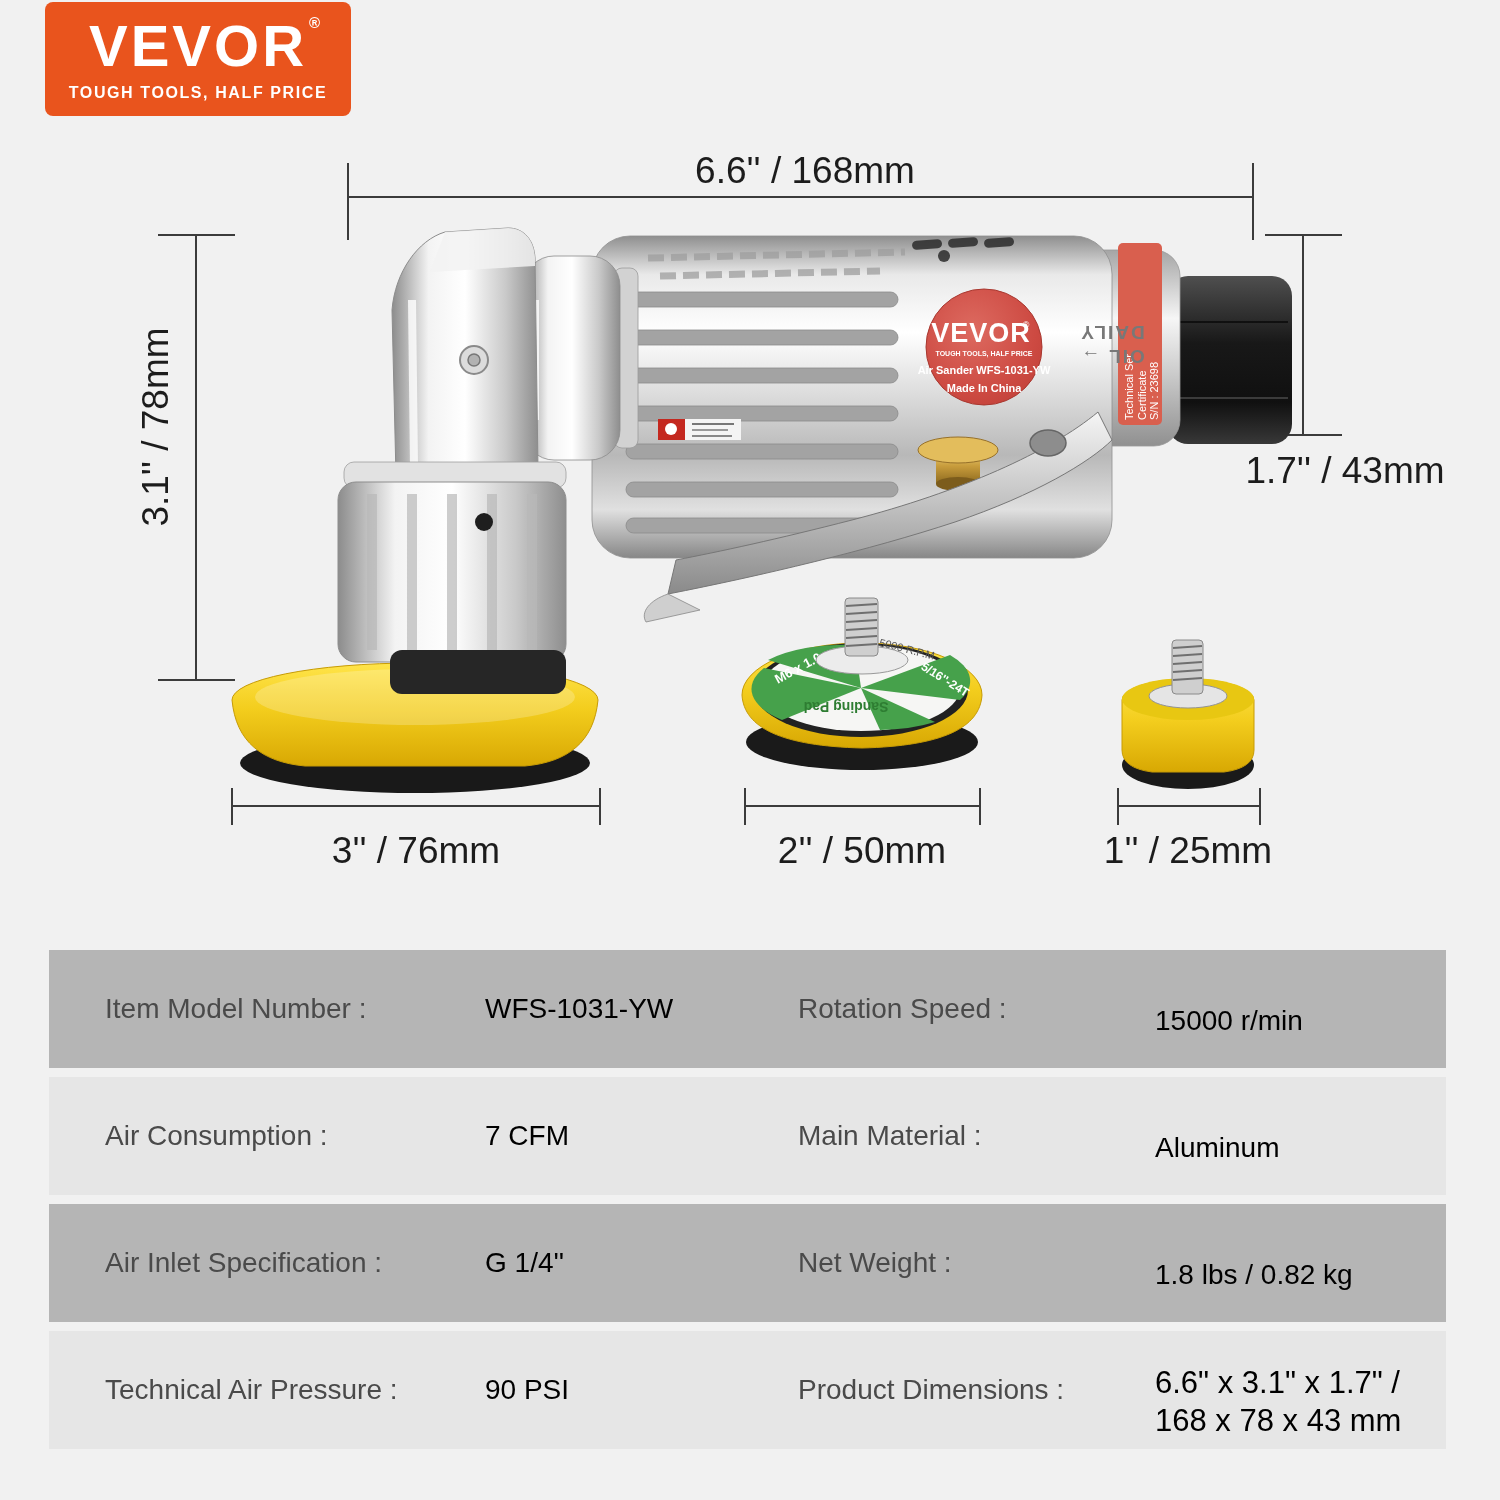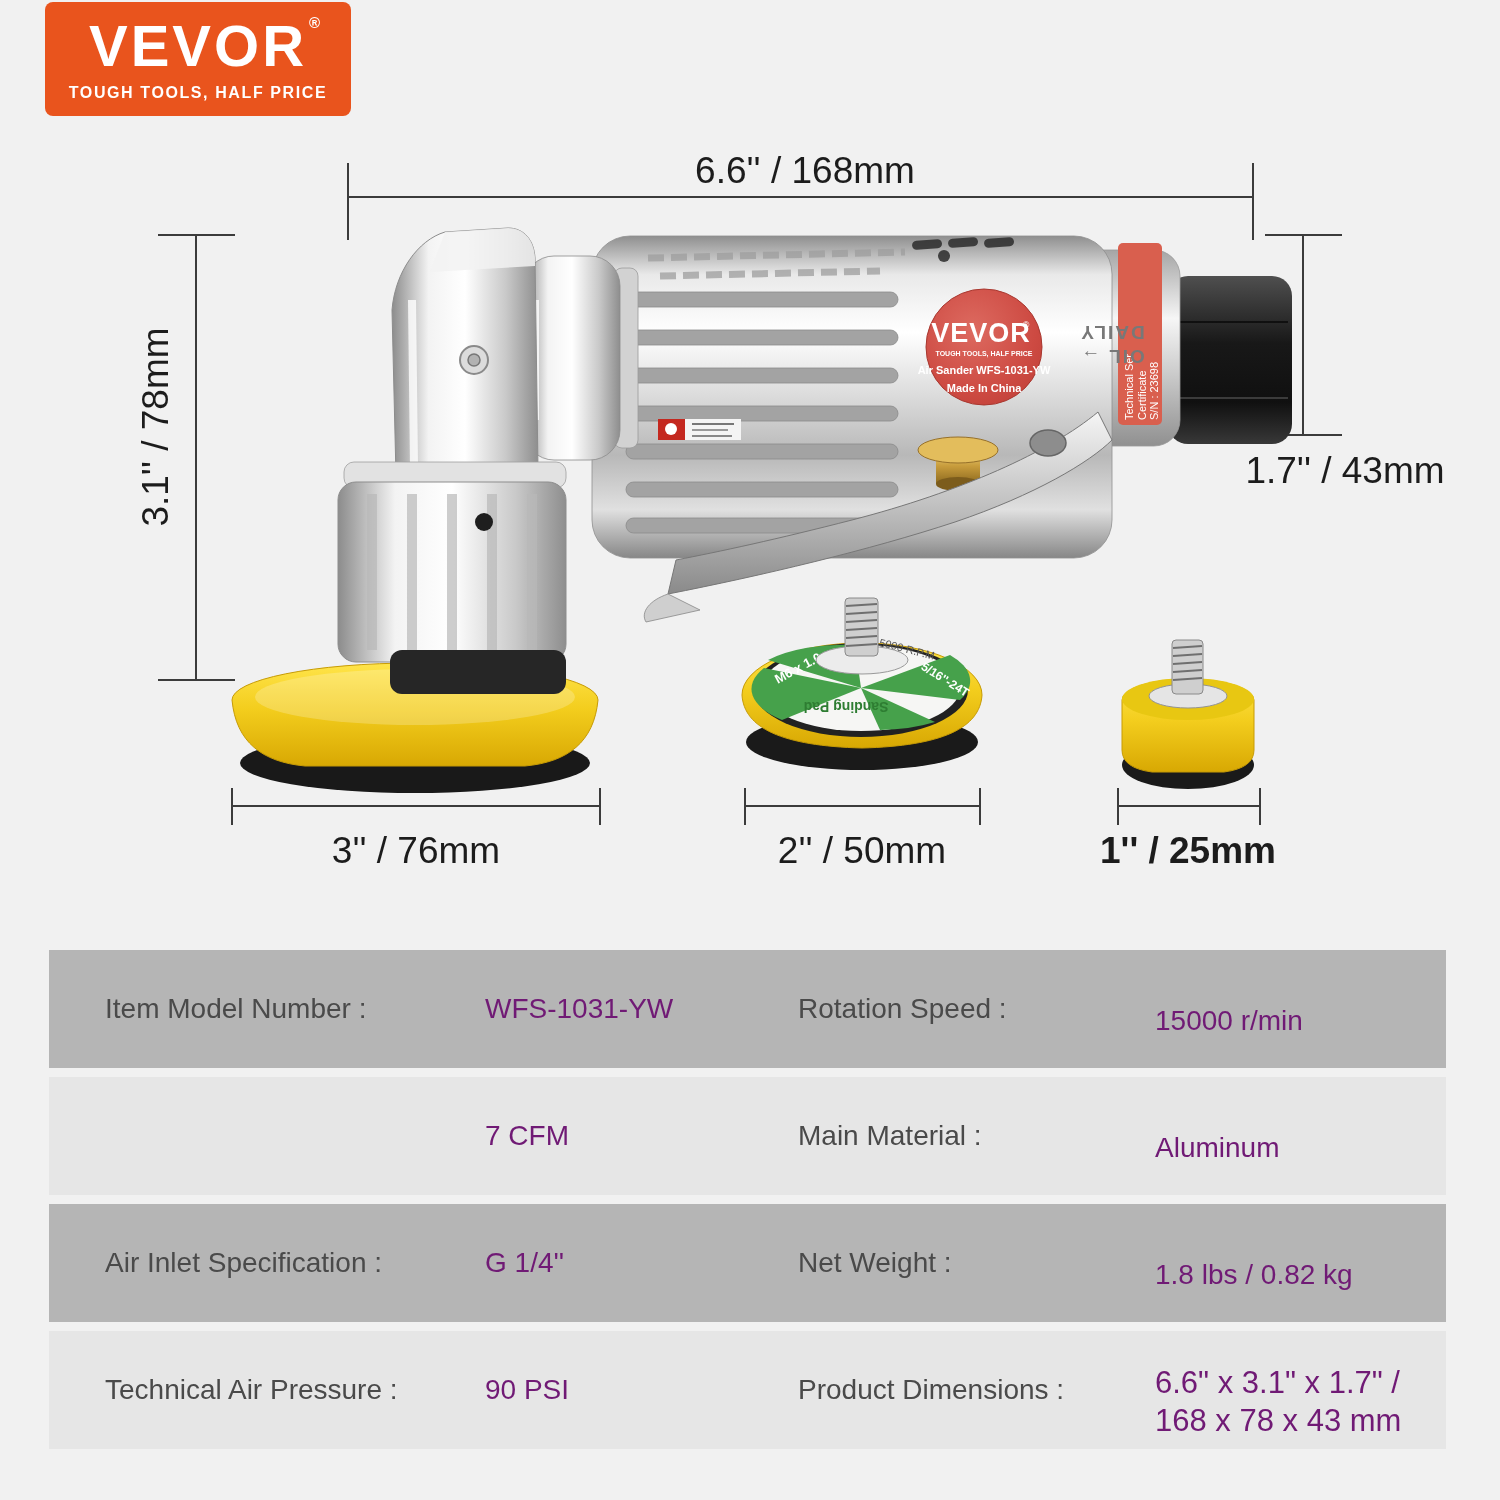--- a/index.html
+++ b/index.html
@@ -25,21 +25,21 @@
   .dim.rot{transform:rotate(-90deg);}
   
   #art{position:absolute;left:0;top:0;}
   
   .spec-table{position:absolute;left:49px;top:950px;width:1397px;}
   .spec-row{position:relative;height:118px;margin-bottom:9px;}
   .spec-row.dark{background:#b5b5b5;}
   .spec-row.light{background:#e6e6e6;}
   .cell{position:absolute;top:50%;transform:translateY(-50%);font-size:28px;white-space:nowrap;}
   .lbl{color:#4a4a4a;}
-  .val{color:#701a75;}
+  .val{color:#000000;}
   .c1{left:56px;}
   .c2{left:436px;}
   .c3{left:749px;}
   .c4{left:1106px;margin-top:12px;}
   .val-2line{font-size:31px;line-height:38px;white-space:nowrap;}
 </style>
 </head>
 <body>
 
 <div class="logo" style="background:#e9541d;color:#ffffff;">
@@ -286,32 +286,33 @@
       <line x1="1173" y1="680" x2="1202" y2="678"></line>
     </g>
   </g>
 </svg>
 
 <div class="dim" style="left:655px;top:150px;">6.6'' / 168mm</div>
 <div class="dim rot" style="left:6px;top:406px;">3.1'' / 78mm</div>
 <div class="dim" style="left:1195px;top:450px;">1.7'' / 43mm</div>
 <div class="dim" style="left:266px;top:830px;">3'' / 76mm</div>
 <div class="dim" style="left:712px;top:830px;">2'' / 50mm</div>
-<div class="dim" style="left:1038px;top:830px;font-weight:bold;">1'' / 25mm</div>
+<div class="dim" style="left:1038px;top:830px;">1'' / 25mm</div>
 
 <div class="spec-table">
 
   <div class="spec-row dark">
     <span class="cell lbl c1">Item Model Number :</span>
     <span class="cell val c2">WFS-1031-YW</span>
     <span class="cell lbl c3">Rotation Speed :</span>
     <span class="cell val c4">15000 r/min</span>
   </div>
 
   <div class="spec-row light">
+    <span class="cell lbl c1">Air Consumption :</span>
     <span class="cell val c2">7 CFM</span>
     <span class="cell lbl c3">Main Material :</span>
     <span class="cell val c4">Aluminum</span>
   </div>
 
   <div class="spec-row dark">
     <span class="cell lbl c1">Air Inlet Specification :</span>
     <span class="cell val c2">G 1/4''</span>
     <span class="cell lbl c3">Net Weight :</span>
     <span class="cell val c4">1.8 lbs / 0.82 kg</span>

